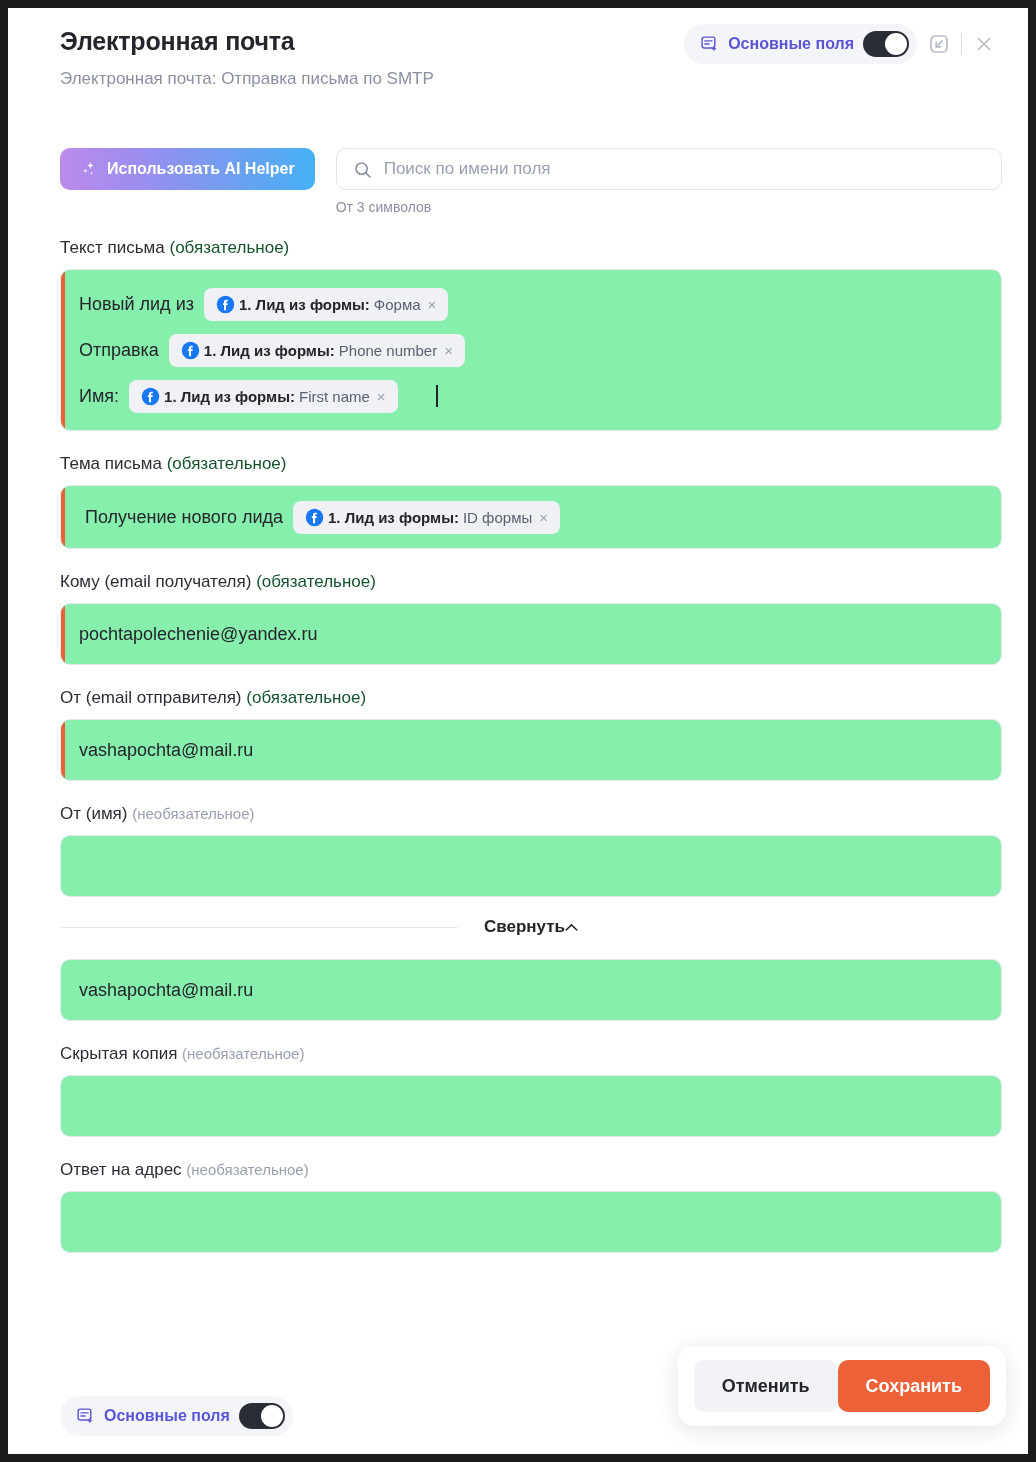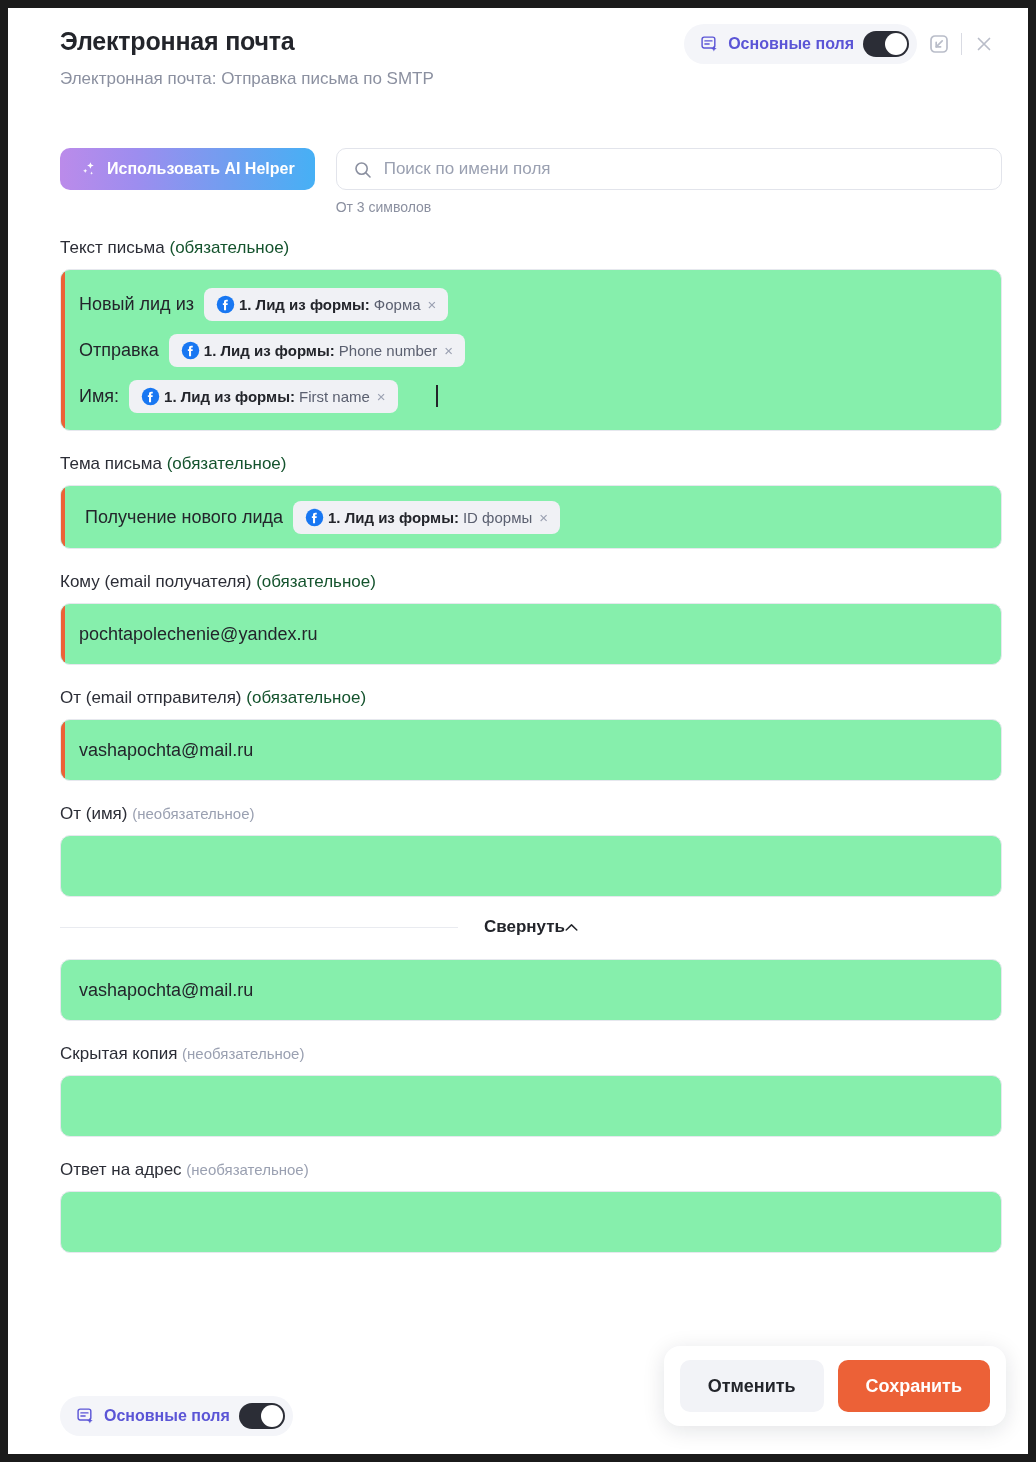--- a/index.html
+++ b/index.html
@@ -262,21 +262,20 @@
     color: #5b55d6;
     white-space: nowrap;
   }
 
   .actions {
     position: absolute;
     right: 22px;
     bottom: 28px;
     display: flex;
     align-items: center;
-    gap: 14px;
     background: #ffffff;
     border-radius: 16px;
     padding: 14px 16px;
     box-shadow: 0 4px 22px rgba(20,24,40,0.12);
   }
   .btn {
     border: none;
     border-radius: 10px;
     height: 52px;
     padding: 0 28px;

